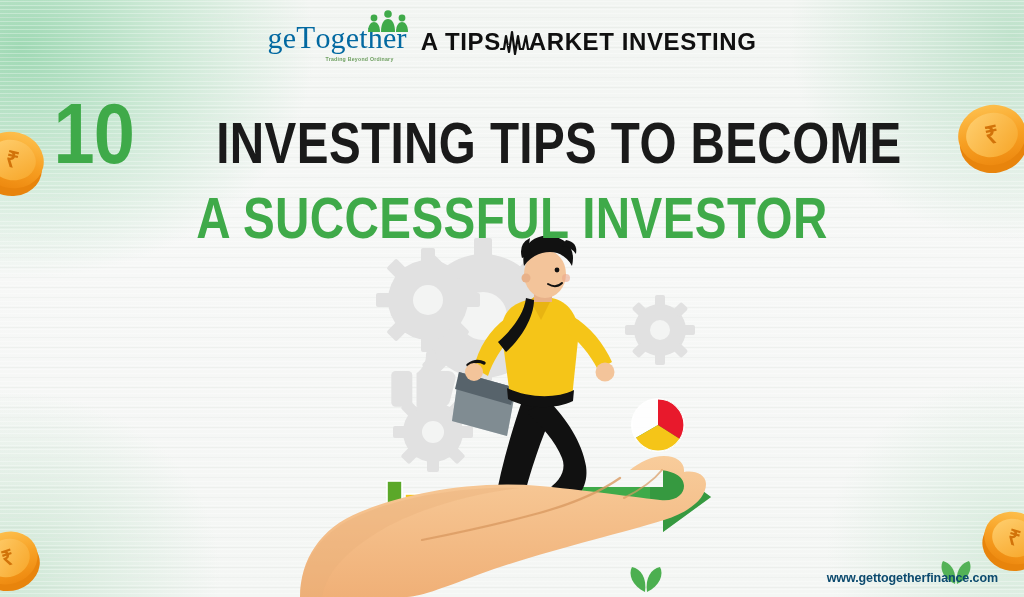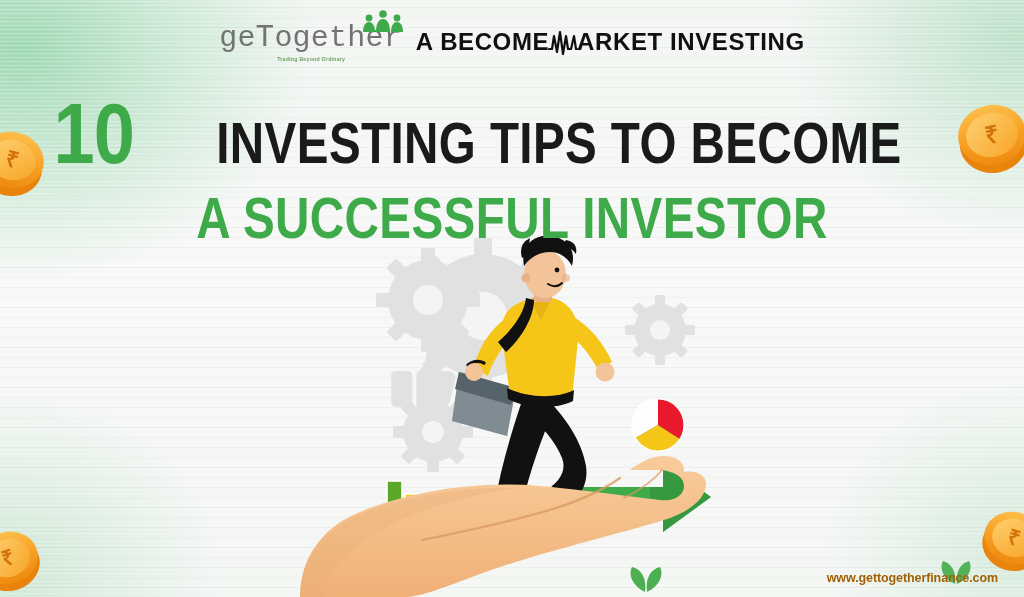--- a/index.html
+++ b/index.html
@@ -39,22 +39,22 @@
   }
 
   
   .logo-row{
     position:absolute;left:0;right:0;top:22px;
     display:flex;align-items:center;justify-content:center;gap:14px;
     z-index:6;
   }
   .gt-logo{position:relative;display:flex;flex-direction:column;align-items:flex-start;}
   .gt-word{
-    font-family:Liberation Mono, monospace;
-    font-size:30px;font-weight:400;letter-spacing:.2px;color:#737373;
+    font-family:Liberation Serif, serif;
+    font-size:30px;font-weight:400;letter-spacing:.2px;color:#0369a1;
     line-height:1;white-space:nowrap;
   }
   .gt-word .cap{font-size:31px;}
   .gt-people{
     position:absolute;right:-4px;top:-13px;width:46px;height:24px;
   }
   .gt-tag{
     font-size:5.2px;letter-spacing:.25px;color:#6d9f5f;
     margin-top:3px;margin-left:58px;white-space:nowrap;font-weight:700;
   }
@@ -91,21 +91,21 @@
     font-family:"Liberation Sans Narrow","Liberation Sans",sans-serif;
     font-size:58px;font-weight:700;color:#3faa49;
     transform:scaleX(.82);
     letter-spacing:.5px;line-height:1;
   }
 
   
   .illus{position:absolute;left:0;top:0;width:1024px;height:597px;z-index:4;}
   .url{
     position:absolute;right:26px;bottom:12px;z-index:8;
-    font-size:12.5px;font-weight:700;color:#a16207;letter-spacing:-.1px;
+    font-size:12.5px;font-weight:700;color:#0c4a6e;letter-spacing:-.1px;
   }
 </style>
 </head>
 <body>
 
 <div class="banner">
 
   <div class="bg-base"></div>
   <div class="bg-lines"></div>
   <div class="bg-lines2"></div>
@@ -341,21 +341,21 @@
           <path d="M16 23 C16 14 19 10 23 10 C27 10 30 14 30 23 Z"></path>
           <circle cx="37" cy="9" r="3.4"></circle>
           <path d="M31 23 C31 16 34 13 37 13 C40 13 43 16 43 23 Z"></path>
         </g>
       </svg>
       <div class="gt-word"><span>ge</span><span class="cap">T</span><span>ogether</span></div>
       <div class="gt-tag">Trading Beyond Ordinary</div>
     </div>
 
     <div class="inst-text">
-      <span>A BECOME </span>
+      <span>A TIPS </span>
       <svg class="pulse-m" viewBox="0 0 30 26">
         <path d="M1 20 L4 20 L6 7 L9 23 L12 3 L15 25 L18 7 L20 20 L23 20 L26 7 L28 20 L29 20" fill="none" stroke="#101010" stroke-width="2.2" stroke-linecap="round" stroke-linejoin="round"></path>
       </svg>
       <span>ARKET INVESTING</span>
     </div>
   </div>
 
   <div class="headline">
     <div class="hl-line1">
       <span class="hl-num">10</span>

